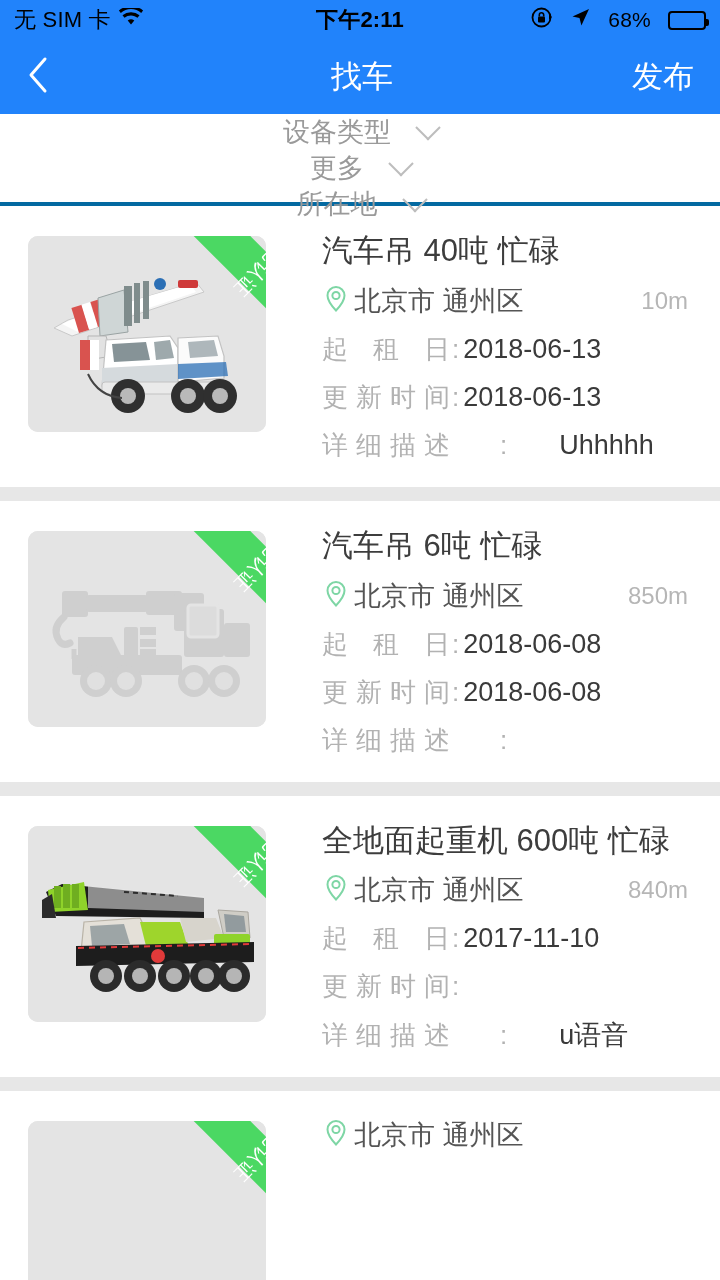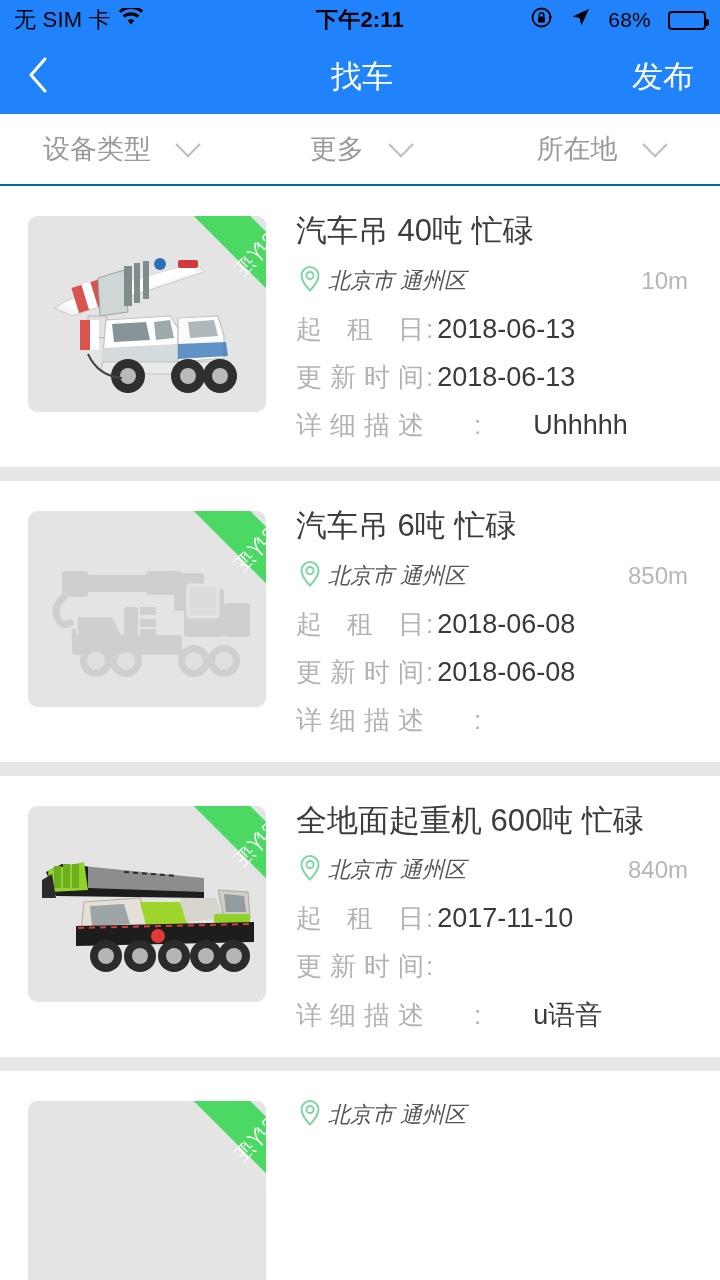--- a/index.html
+++ b/index.html
@@ -80,25 +80,26 @@
   .nav-action {
     margin-left:auto;
     color:#ffffff;
     font-size: 31px;
     cursor: pointer;
     position: relative; z-index: 3;
   }
 
   
   .filterbar {
-    height: 72px;
+    height: 92px;
     background: #ffffff;
     display: flex;
     align-items: center;
-    border-bottom: 2px solid #0369a1;
+    border-bottom: 4px solid #0369a1;
+    flex-direction: column;
   }
   .filter-item {
     flex: 1 1 0;
     display: flex;
     align-items: center;
     justify-content: center;
     gap: 28px;
     cursor: pointer;
   }
   .filter-label {
@@ -160,42 +161,41 @@
   .ribbon-text {
     color: #ffffff;
     font-size: 19px;
     letter-spacing: 1px;
     white-space: nowrap;
     transform: rotate(90deg);
   }
 
   .info {
     flex: 1 1 auto;
-    padding-left: 30px;
+    padding-left: 56px;
     padding-top: 2px;
     min-width: 0;
   }
   .item-title {
     font-size: 31px;
     color: #3d3d3d;
     line-height: 1.25;
     margin-bottom: 12px;
     white-space: nowrap;
   }
   .loc-row {
     display: flex;
     align-items: center;
     margin-bottom: 13px;
   }
   .pin-ico { flex: 0 0 auto; margin-right: 4px; }
   .loc-text {
-    font-size: 22px;
+    font-size: 27px;
     color: #555555;
     white-space: nowrap;
-    font-style: italic;
   }
   .dist {
     margin-left: auto;
     font-size: 24px;
     color: #b6b6b6;
     padding-right: 4px;
   }
   .kv-row {
     display: flex;
     align-items: baseline;

